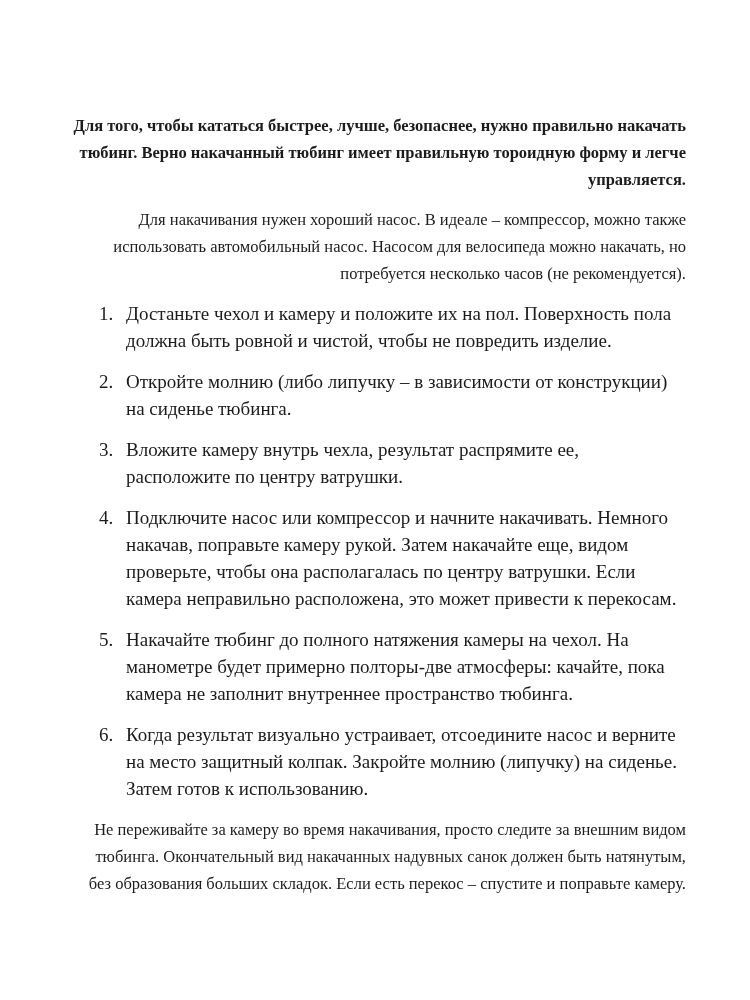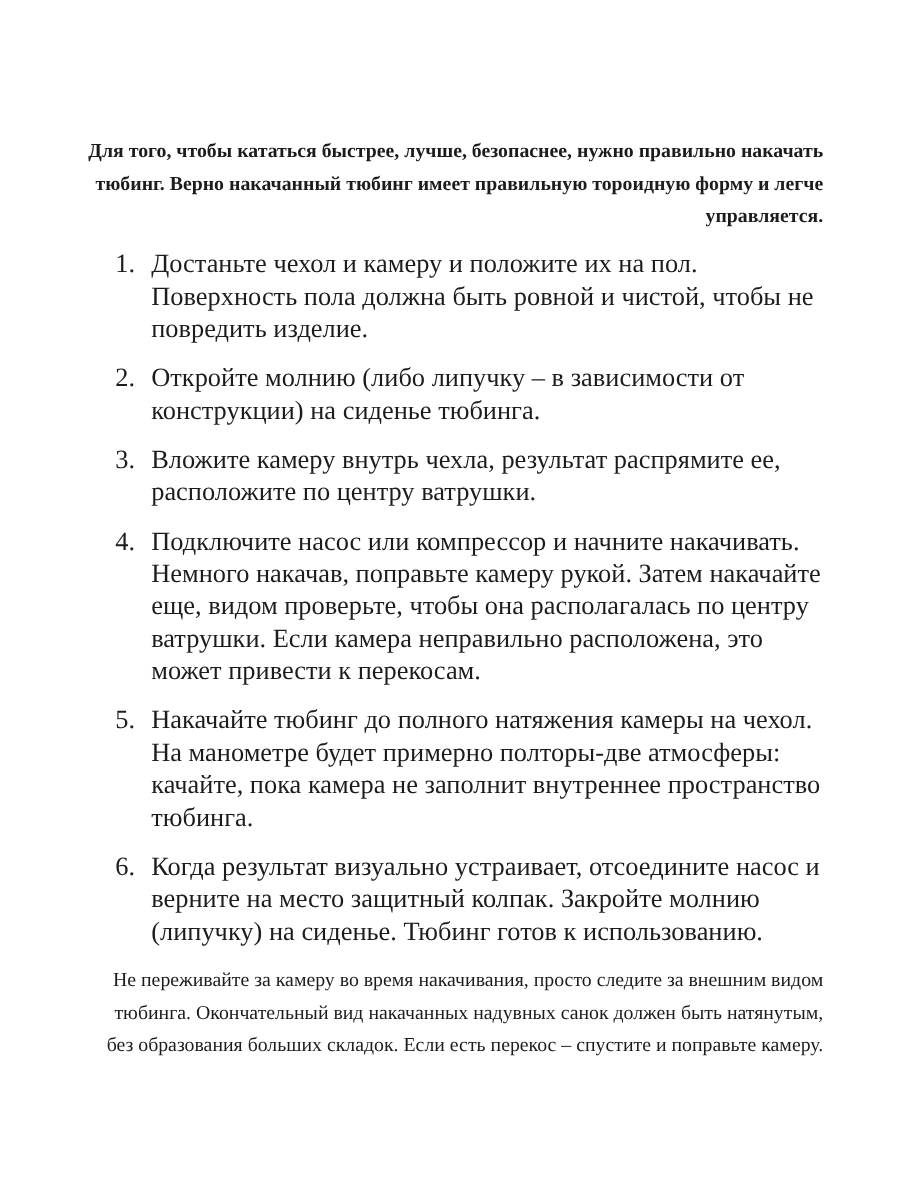--- a/index.html
+++ b/index.html
@@ -31,40 +31,41 @@
     font-weight: bold;
   }
   .doc ol {
     margin: 0 0 13px 0;
     padding: 0 0 0 48px;
     list-style: decimal;
   }
   .doc ol li {
     margin: 0 0 14px 0;
     padding-left: 8px;
-    font-size: 22px;
+    font-size: 19px;
     line-height: 27px;
   }
 </style>
 </head>
 <body>
 
 <div class="page">
   <div class="doc">
 
     <p class="bold">Для того, чтобы кататься быстрее, лучше, безопаснее, нужно правильно накачать тюбинг. Верно накачанный тюбинг имеет правильную тороидную форму и легче управляется.</p>
 
+    <p>Для накачивания нужен хороший насос. В идеале – компрессор, можно также использовать автомобильный насос. Насосом для велосипеда можно накачать, но потребуется несколько часов (не рекомендуется).</p>
 
 
 
     <ol>
       <li>Достаньте чехол и камеру и положите их на пол. Поверхность пола должна быть ровной и чистой, чтобы не повредить изделие.</li>
       <li>Откройте молнию (либо липучку – в зависимости от конструкции) на сиденье тюбинга.</li>
       <li>Вложите камеру внутрь чехла, результат распрямите ее, расположите по центру ватрушки.</li>
       <li>Подключите насос или компрессор и начните накачивать. Немного накачав, поправьте камеру рукой. Затем накачайте еще, видом проверьте, чтобы она располагалась по центру ватрушки. Если камера неправильно расположена, это может привести к перекосам.</li>
       <li>Накачайте тюбинг до полного натяжения камеры на чехол. На манометре будет примерно полторы-две атмосферы: качайте, пока камера не заполнит внутреннее пространство тюбинга.</li>
-      <li>Когда результат визуально устраивает, отсоедините насос и верните на место защитный колпак. Закройте молнию (липучку) на сиденье. Тюбинг готов к использованию.</li>
+      <li>Когда результат визуально устраивает, отсоедините насос и верните на место защитный колпак. Закройте молнию (липучку) на сиденье. Затем готов к использованию.</li>
     </ol>
 
     <p>Не переживайте за камеру во время накачивания, просто следите за внешним видом тюбинга. Окончательный вид накачанных надувных санок должен быть натянутым, без образования больших складок. Если есть перекос – спустите и поправьте камеру.</p>
 
   </div>
 </div>
 
 </body></html>

